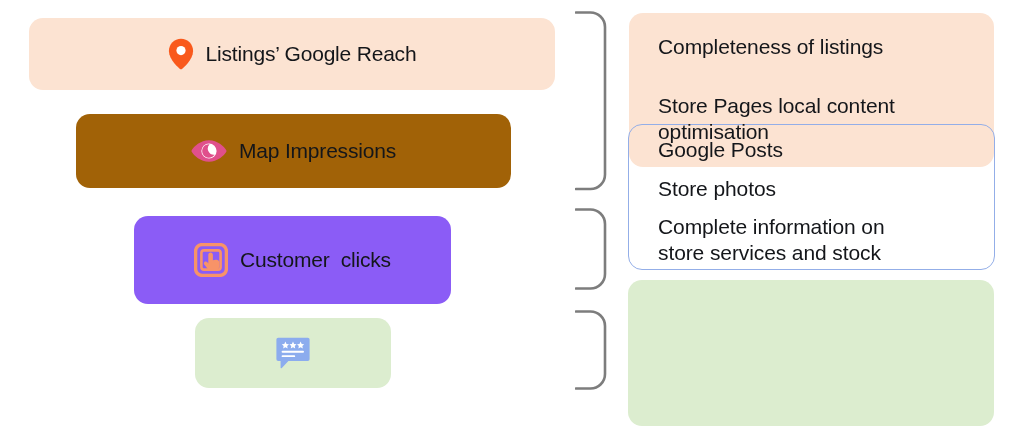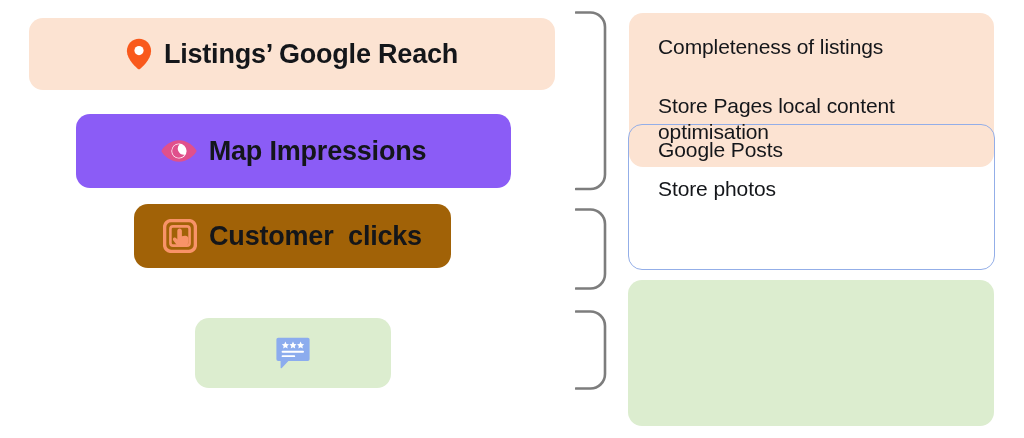--- a/index.html
+++ b/index.html
@@ -27,35 +27,35 @@
     align-items: center;
     justify-content: center;
     box-sizing: border-box;
   }
   .metric-inner {
     display: flex;
     align-items: center;
     gap: 12px;
   }
   .metric-label {
-    font-size: 27px;
-    font-weight: bold;
+    font-size: 21px;
+    font-weight: normal;
     color: #14161a;
     letter-spacing: -0.2px;
     white-space: pre;
   }
   .metric-icon {
     display: block;
     flex: 0 0 auto;
     line-height: 0;
   }
 
   #card-listings { left: 29px;  top: 18px;  width: 526px; height: 72px;  background: #fce3d2; }
-  #card-map      { left: 76px;  top: 114px; width: 435px; height: 74px;  background: #8b5cf6; }
-  #card-clicks   { left: 134px; top: 204px; width: 317px; height: 64px;  background: #a16207; }
+  #card-map      { left: 76px;  top: 114px; width: 435px; height: 74px;  background: #a16207; }
+  #card-clicks   { left: 134px; top: 216px; width: 317px; height: 88px;  background: #8b5cf6; }
   #card-reviews  { left: 195px; top: 318px; width: 196px; height: 70px;  background: #dcedcf; }
 
   
   .brace {
     position: absolute;
     left: 575px;
   }
   .brace svg { display: block; }
 
   #brace-1 { top: 10px;  }
@@ -191,14 +191,16 @@
   <div class="panel" id="panel-reach"></div>
   <div id="panel-outlined-fill"></div>
   <div class="panel" id="panel-outlined"></div>
   <div class="panel" id="panel-reviews"></div>
 
   <div class="panel-text" id="t-completeness">Completeness of listings</div>
   <div class="panel-text" id="t-storepages">Store Pages local content
 optimisation</div>
   <div class="panel-text" id="t-googleposts">Google Posts</div>
   <div class="panel-text" id="t-storephotos">Store photos</div>
+  <div class="panel-text" id="t-completeinfo">Complete information on
+store services and stock</div>
 
 </div>
 
 </body></html>

